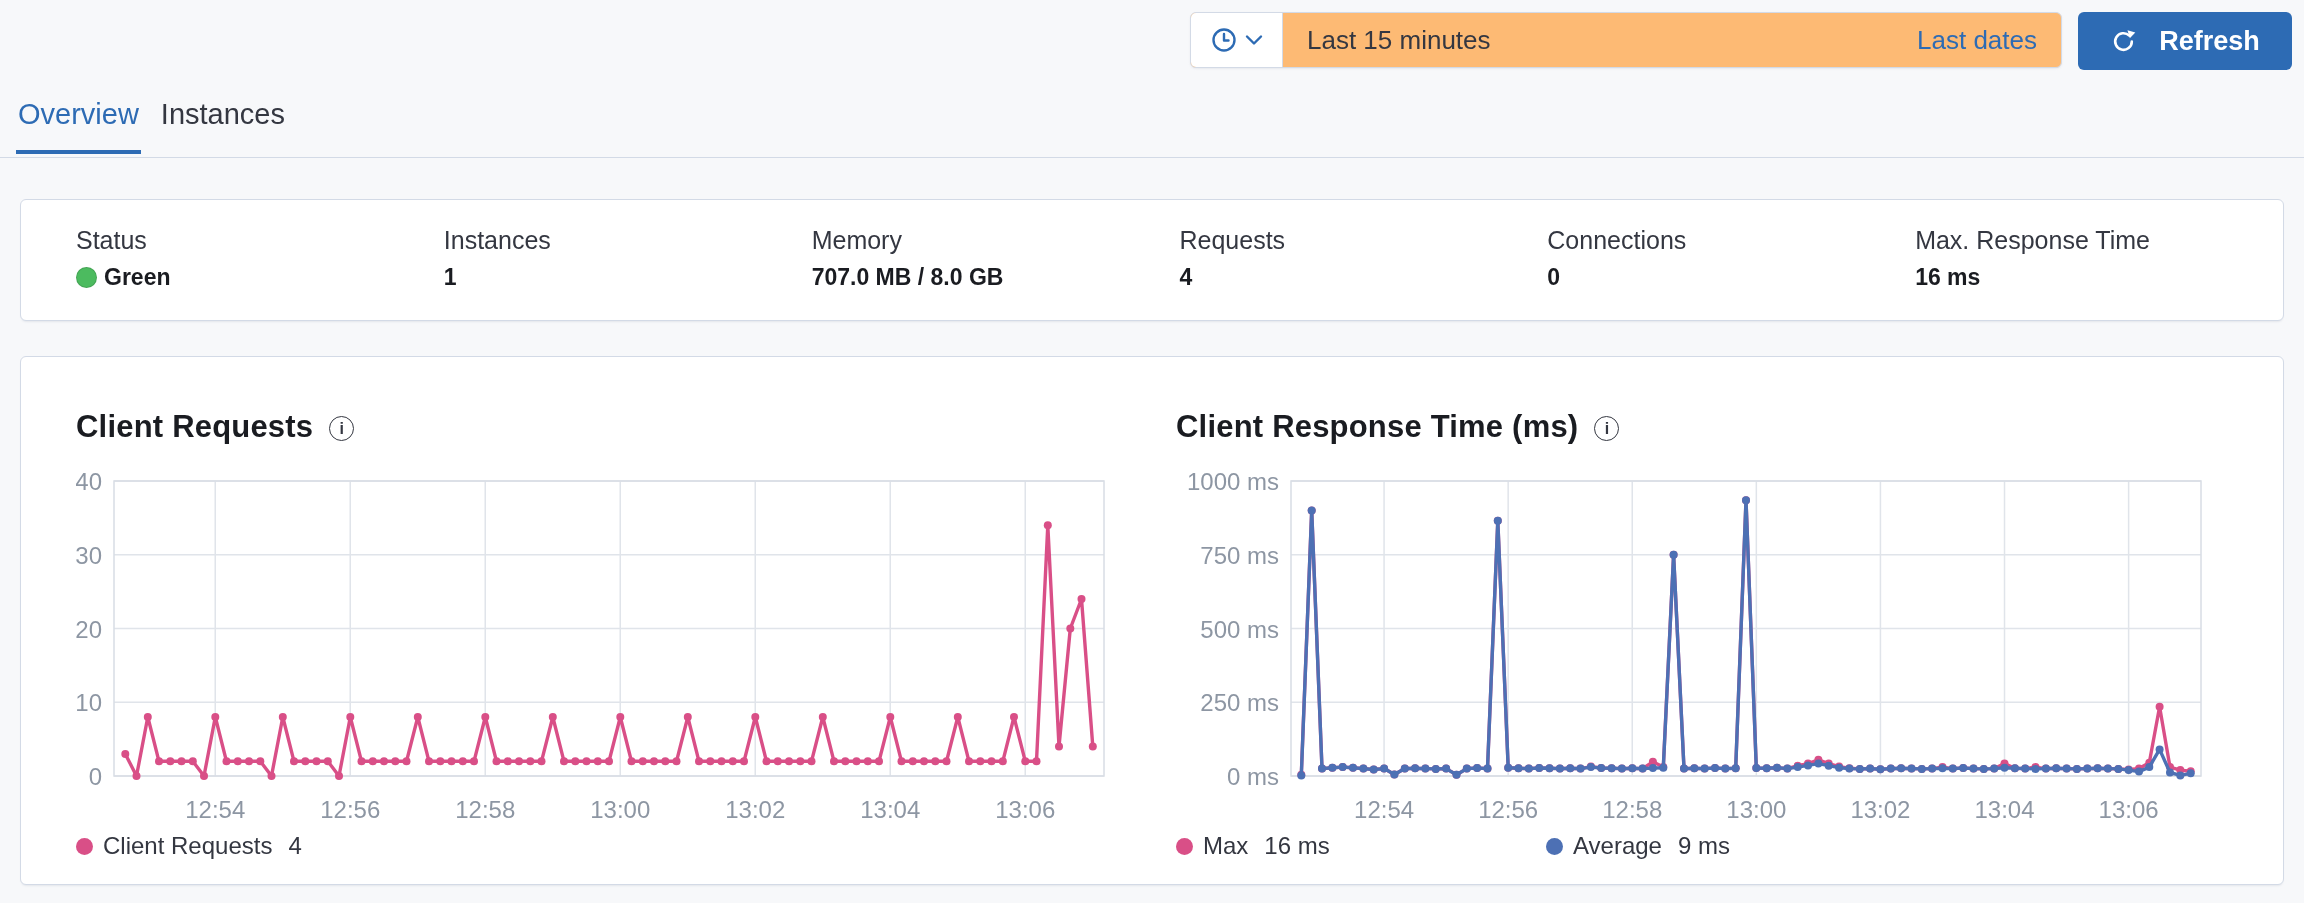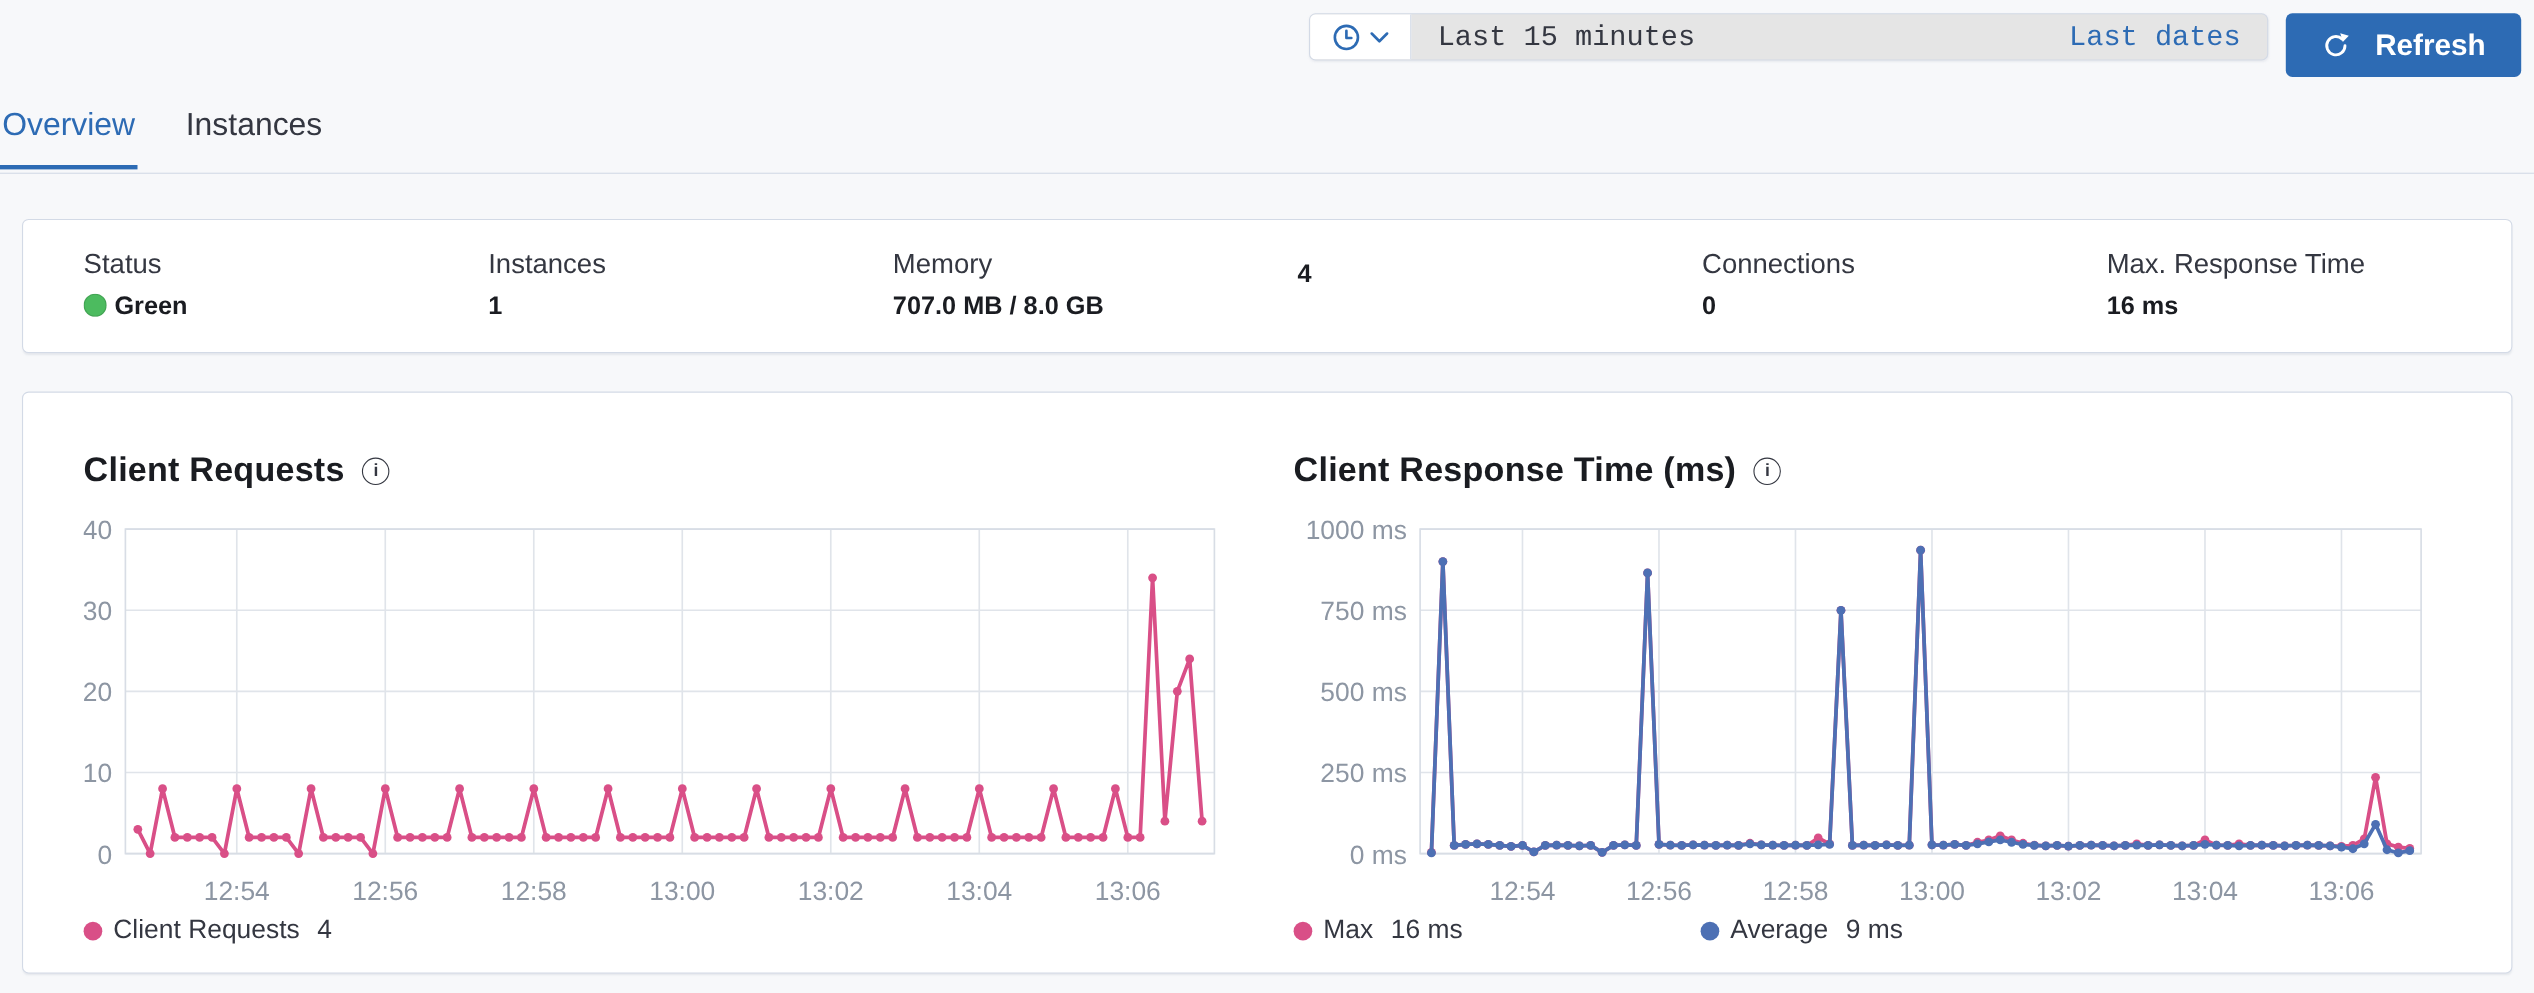--- a/index.html
+++ b/index.html
@@ -7,39 +7,38 @@
   body {
     font-family:"Liberation Sans", sans-serif;
     background:#f7f8fa;
     color:#343741;
     position:relative;
     overflow:hidden;
   }
   
   .controls { position:absolute; top:12px; right:12px; display:flex; gap:16px; }
   .time-picker {
-    display:flex; width:872px; height:43px; background:#e5e5e5;
+    display:flex; width:872px; height:56px; background:#fdba74;
     border:1px solid #d3dae6; border-radius:6px; overflow:hidden;
     box-shadow:0 1px 2px rgba(152,162,179,.15);
-    font-family:Liberation Mono, monospace;
   }
   .tp-left {
     width:92px; display:flex; align-items:center; justify-content:center; gap:7px;
     border-right:1px solid #d3dae6; cursor:pointer; background:#fff;
   }
   .tp-main { flex:1; display:flex; align-items:center; padding:0 24px; }
   .tp-value { font-size:26px; color:#343741; }
   .show-dates { margin-left:auto; font-size:26px; color:#2d6bb4; text-decoration:none; cursor:pointer; }
   .refresh-btn {
     width:214px; height:58px; border:none; border-radius:6px; background:#2d6bb4;
     color:#fff; font-family:"Liberation Sans",sans-serif; font-size:27px; font-weight:600;
     display:flex; align-items:center; justify-content:center; gap:22px; cursor:pointer;
   }
   
-  .tabs { position:absolute; top:98px; left:0; display:flex; gap:42px; }
+  .tabs { position:absolute; top:98px; left:16px; display:flex; gap:18px; }
   .tab { font-size:29px; padding:0 2px 19px 2px; cursor:pointer; color:#343741; }
   .tab.active { color:#2d6bb4; border-bottom:4px solid #2d6bb4; }
   .tabs-divider { position:absolute; top:157px; left:0; width:2304px; height:0; border-bottom:1.5px solid #d3dae6; }
   
   .panel {
     position:absolute; left:20px; right:20px; background:#fff;
     border:1px solid #d3dae6; border-radius:6px;
     box-shadow:0 2px 2px -1px rgba(152,162,179,.2);
     margin-top:16px;
   }
@@ -111,20 +110,21 @@
   </div>
   <div class="summary-item">
     <div class="summary-label">Instances</div>
     <div class="summary-value">1</div>
   </div>
   <div class="summary-item">
     <div class="summary-label">Memory</div>
     <div class="summary-value">707.0 MB / 8.0 GB</div>
   </div>
   <div class="summary-item">
+    <div class="summary-label">Requests</div>
     <div class="summary-value">4</div>
   </div>
   <div class="summary-item">
     <div class="summary-label">Connections</div>
     <div class="summary-value">0</div>
   </div>
   <div class="summary-item">
     <div class="summary-label">Max. Response Time</div>
     <div class="summary-value">16 ms</div>
   </div>

